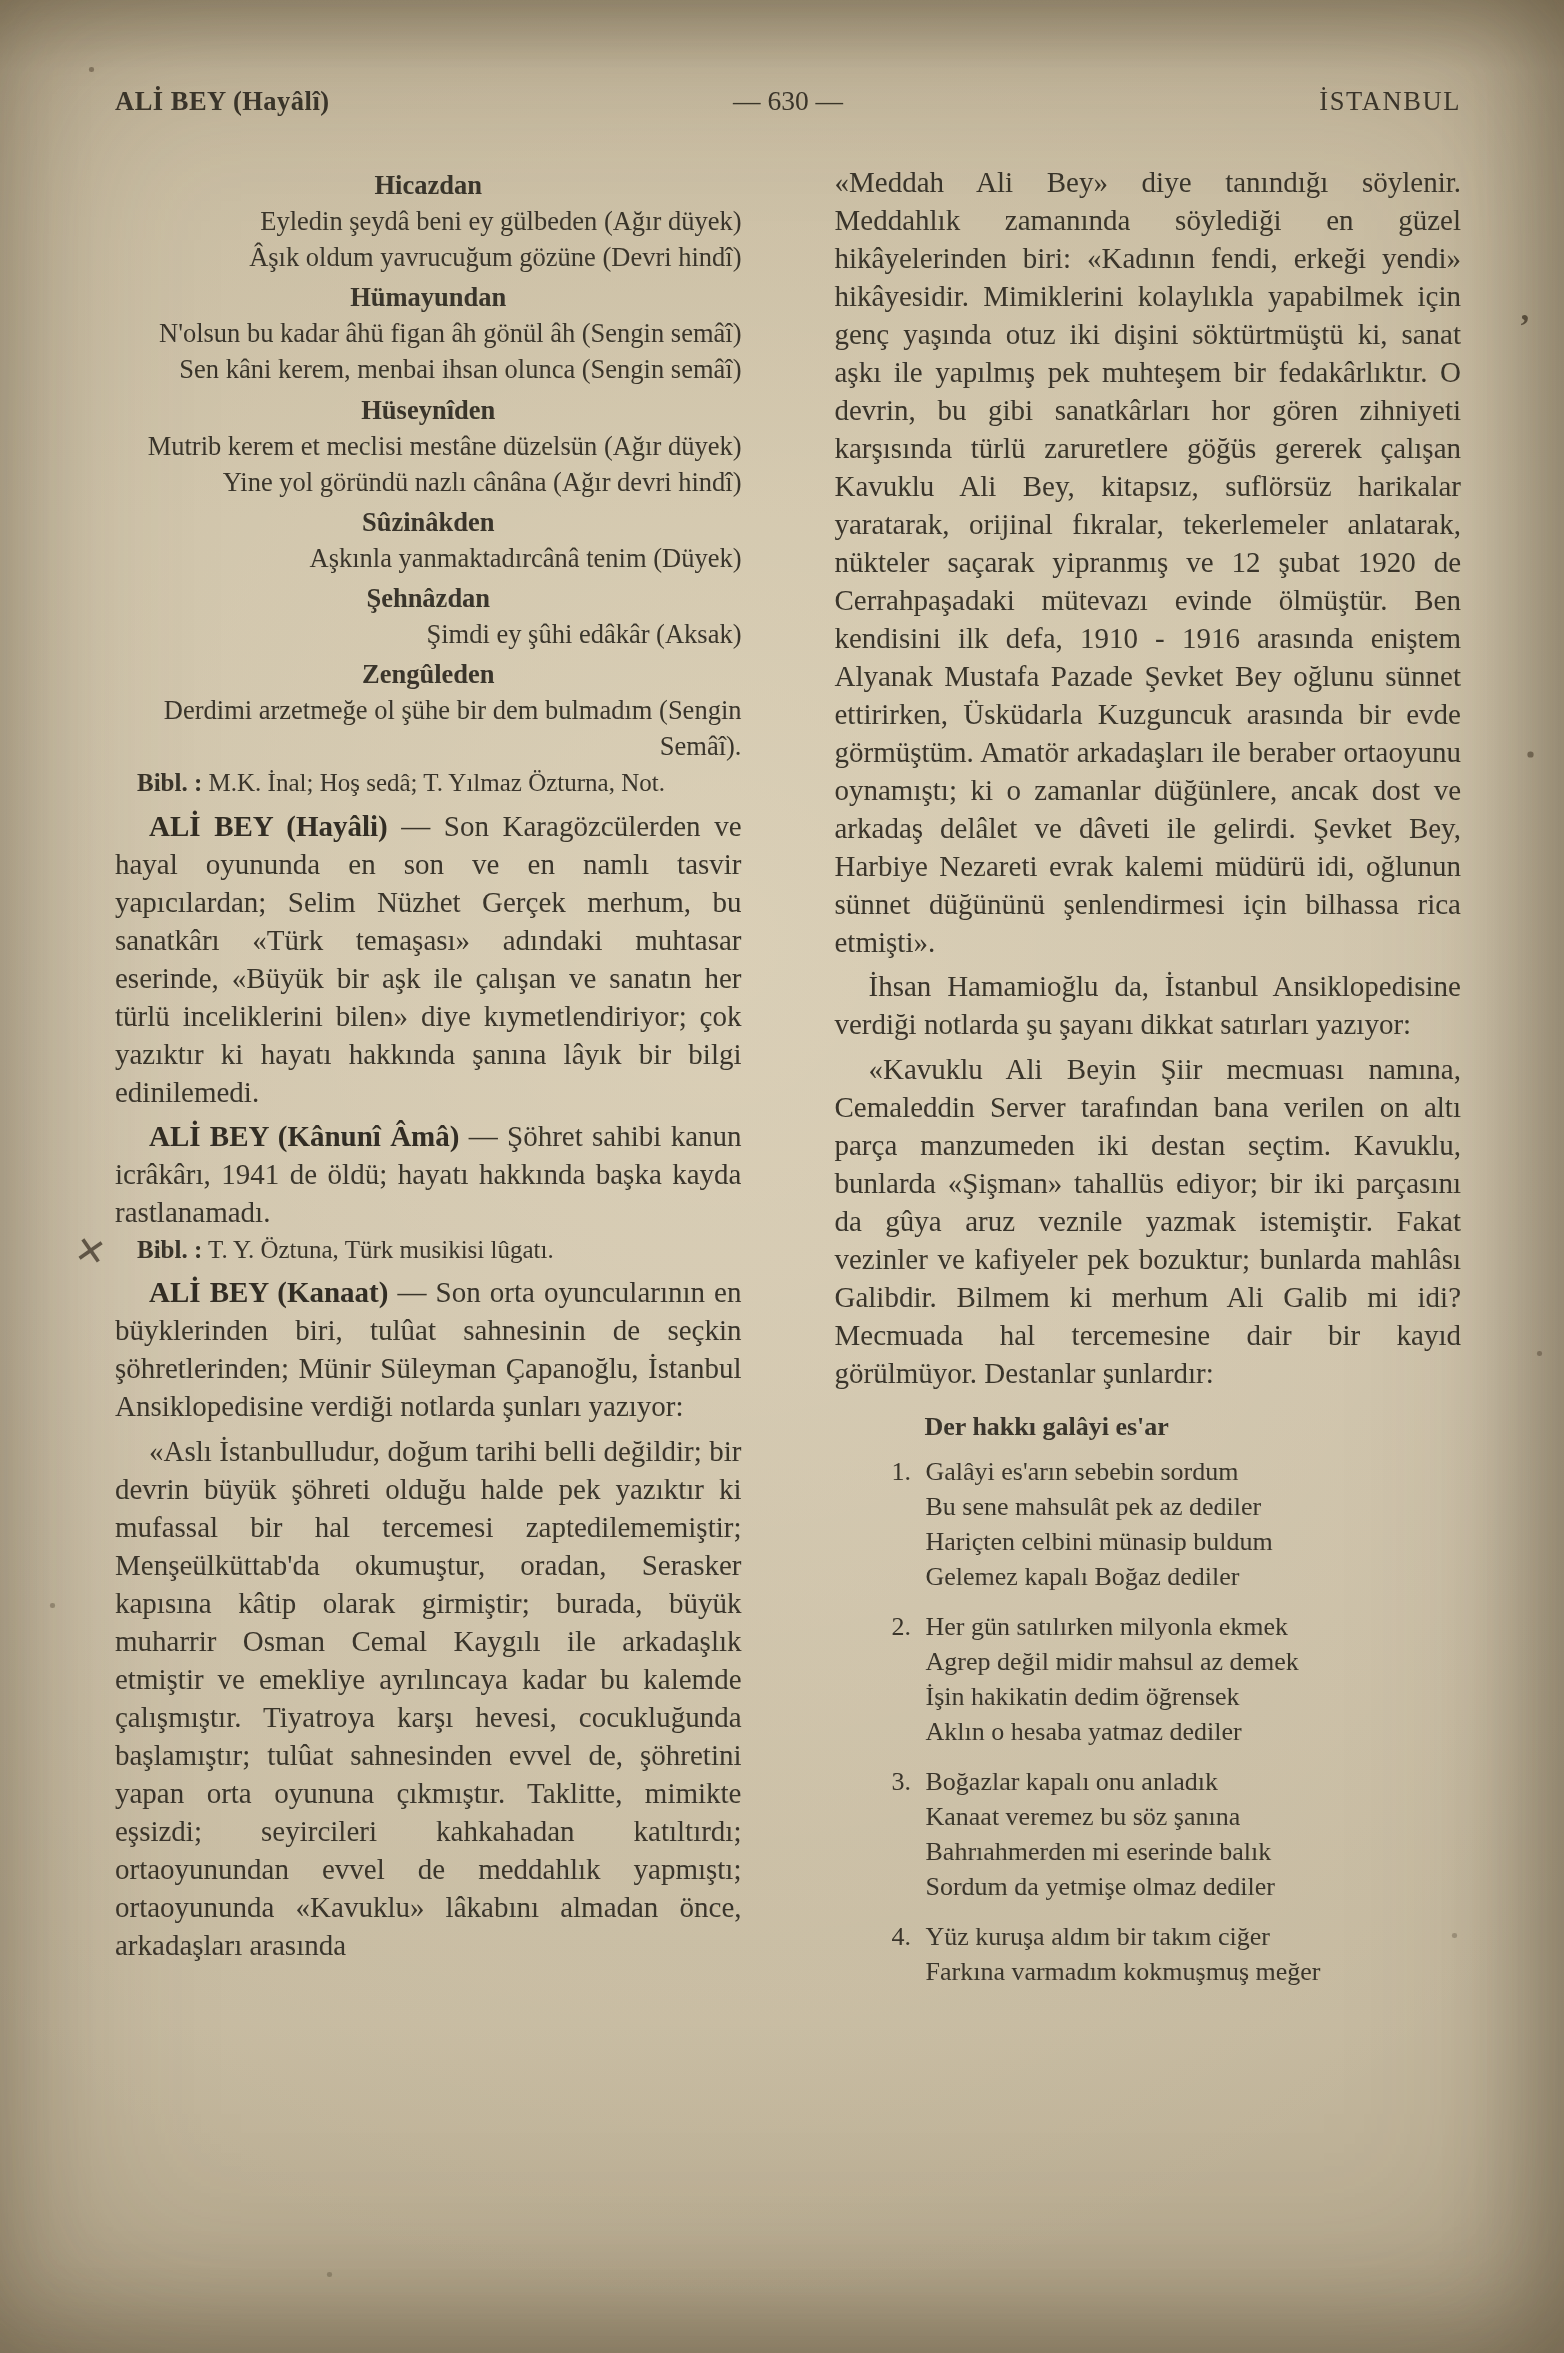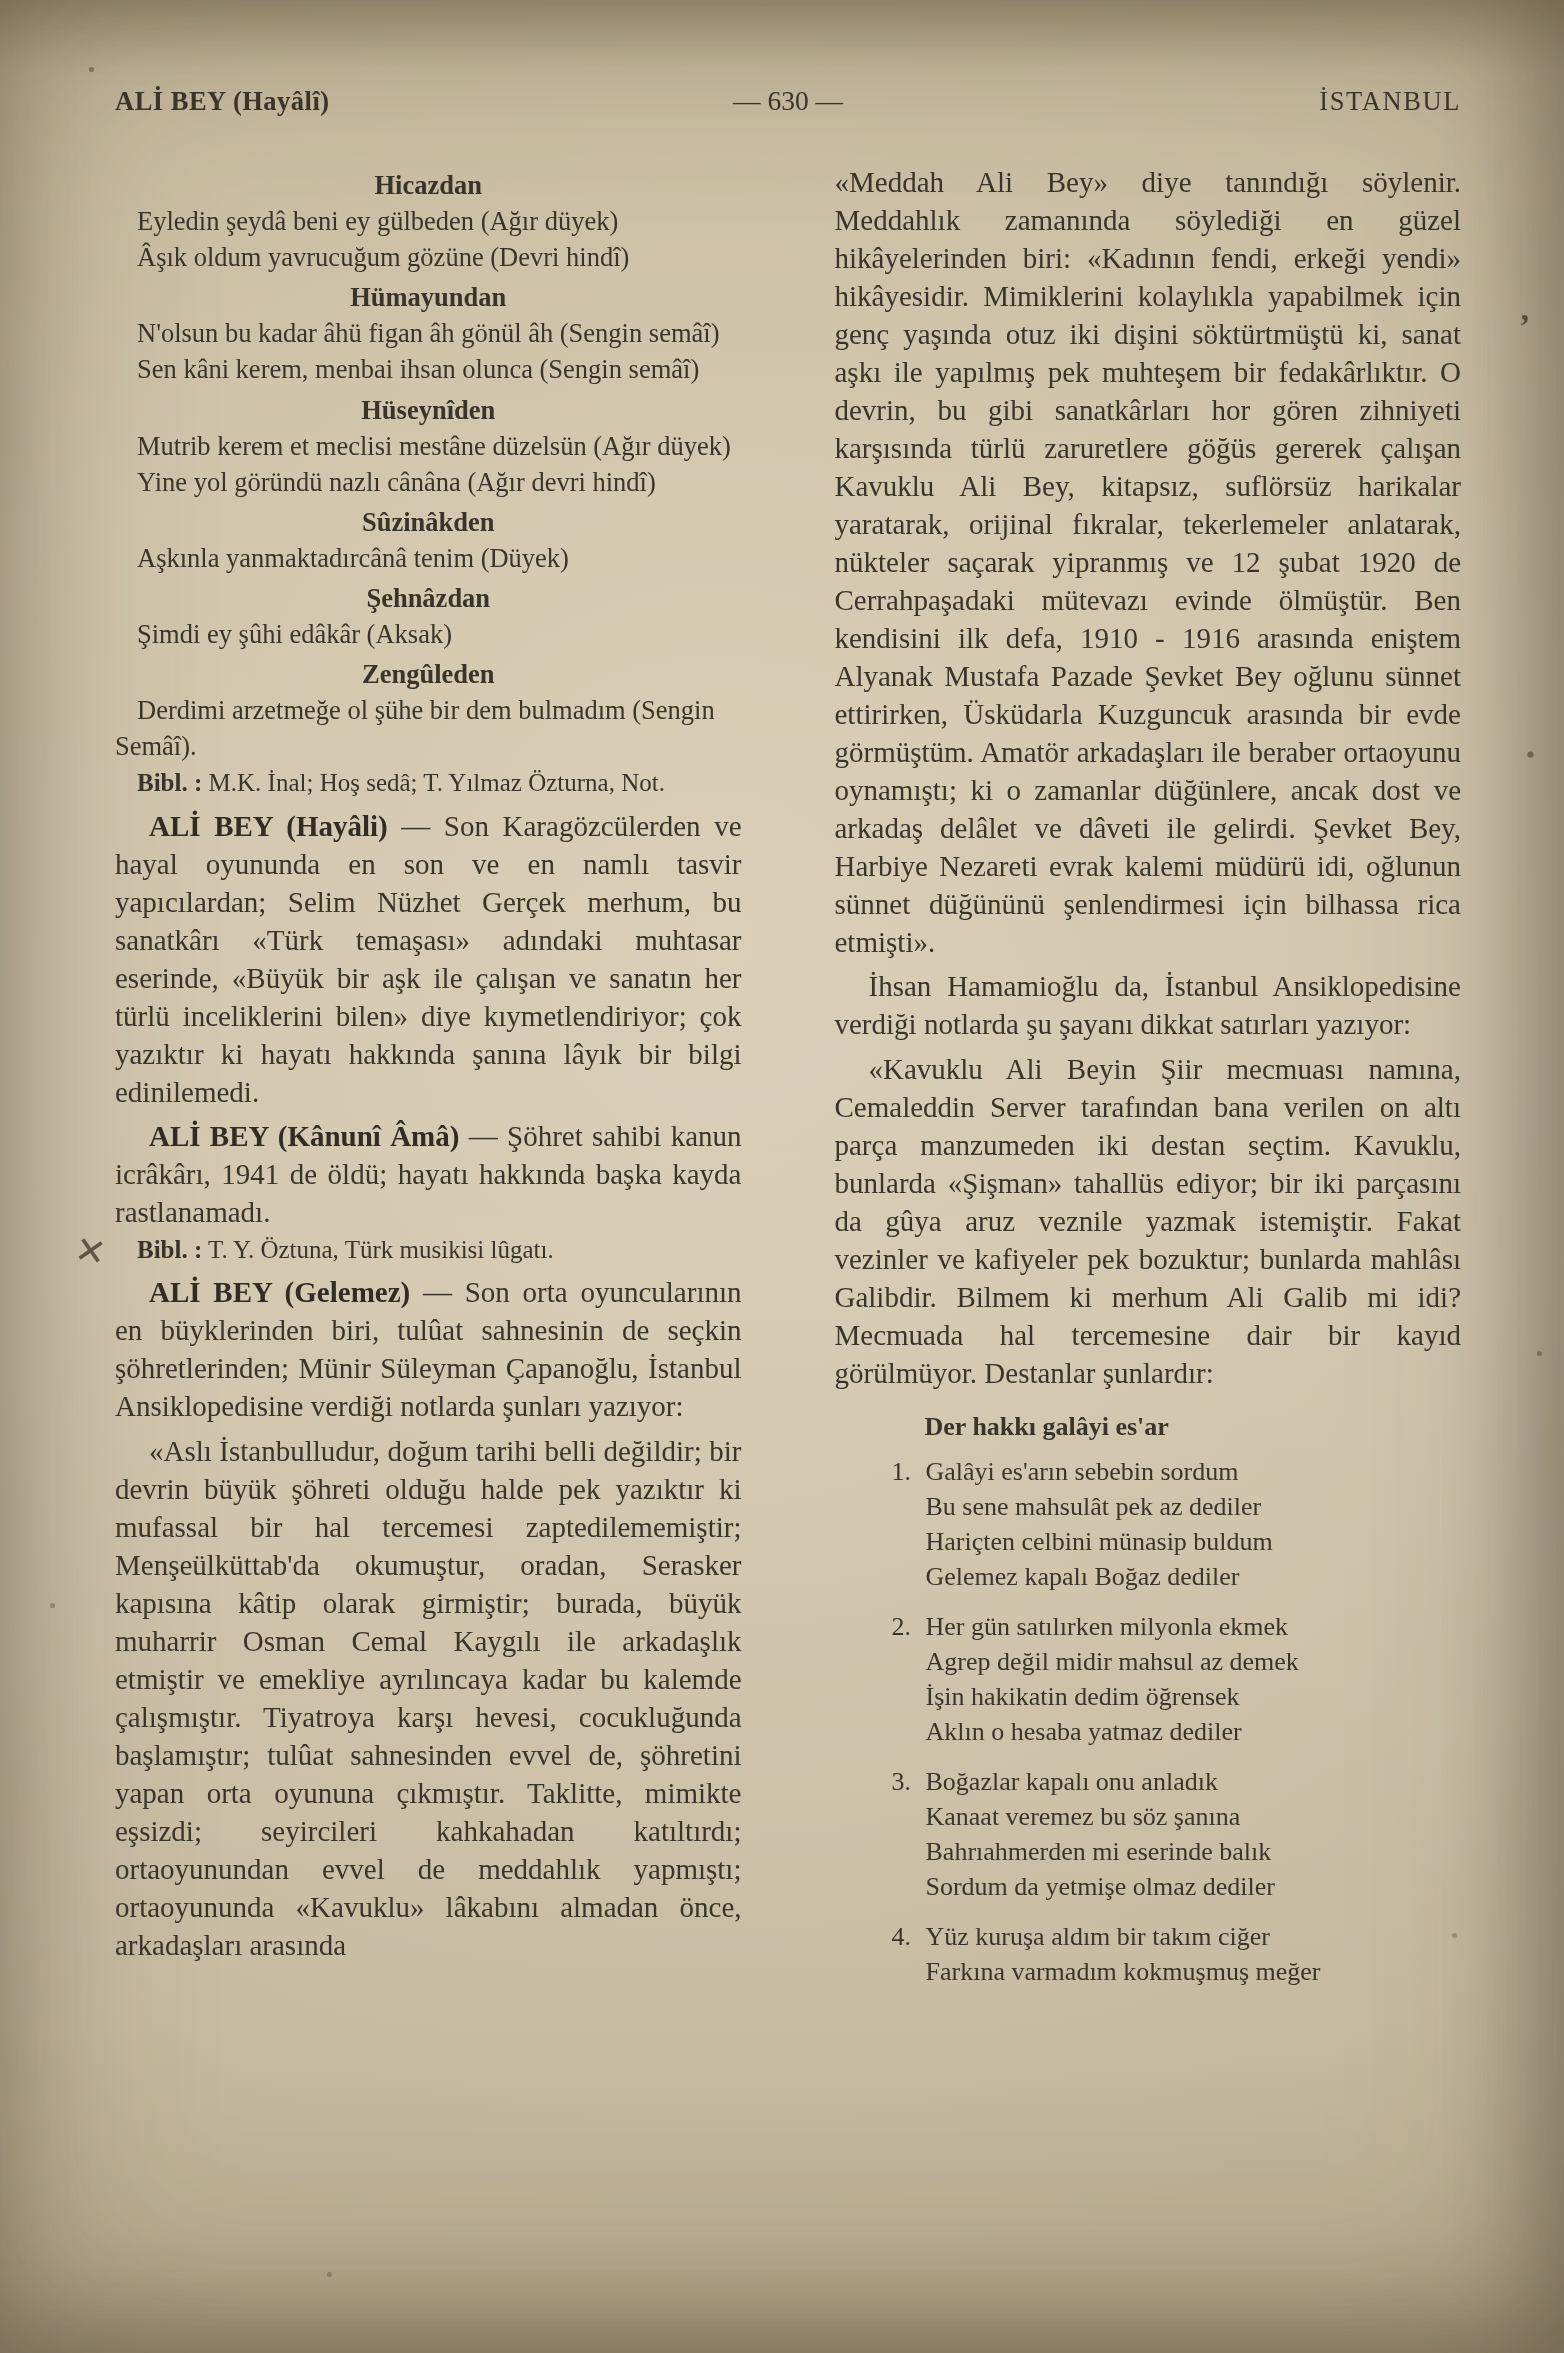--- a/index.html
+++ b/index.html
@@ -54,20 +54,21 @@
     font-size: 26.5px;
     line-height: 36px;
     font-weight: bold;
     text-align: center;
     margin-top: 4.2px;
   }
   .verse-line {
     font-size: 26.5px;
     line-height: 36px;
     text-indent: 22px;
+    text-align: right;
   }
 
   .bibl {
     font-size: 25px;
     line-height: 34px;
     text-indent: 22px;
     margin: 2.1px 0 3.2px 0;
   }
   .bold { font-weight: bold; }
 
@@ -199,21 +200,21 @@
       <span class="entry-title">ALİ BEY (Kânunî Âmâ)</span>
       <span>— Şöhret sahibi kanun icrâkârı, 1941 de öldü; hayatı hakkında başka kayda rastlanamadı.</span>
     </p>
 
     <p class="bibl">
       <span class="bold">Bibl. :</span>
       <span>T. Y. Öztuna, Türk musikisi lûgatı.</span>
     </p>
 
     <p class="para entry">
-      <span class="entry-title">ALİ BEY (Gelemez)</span>
+      <span class="entry-title">ALİ BEY (Kanaat)</span>
       <span>— Son orta oyuncularının en büyklerinden biri, tulûat sahnesinin de seçkin şöhretlerinden; Münir Süleyman Çapanoğlu, İstanbul Ansiklopedisine verdiği notlarda şunları yazıyor:</span>
     </p>
 
     <p class="para entry">«Aslı İstanbulludur, doğum tarihi belli değildir; bir devrin büyük şöhreti olduğu halde pek yazıktır ki mufassal bir hal tercemesi zaptedilememiştir; Menşeülküttab'da okumuştur, oradan, Serasker kapısına kâtip olarak girmiştir; burada, büyük muharrir Osman Cemal Kaygılı ile arkadaşlık etmiştir ve emekliye ayrılıncaya kadar bu kalemde çalışmıştır. Tiyatroya karşı hevesi, cocukluğunda başlamıştır; tulûat sahnesinden evvel de, şöhretini yapan orta oyununa çıkmıştır. Taklitte, mimikte eşsizdi; seyircileri kahkahadan katıltırdı; ortaoyunundan evvel de meddahlık yapmıştı; ortaoyununda «Kavuklu» lâkabını almadan önce, arkadaşları arasında</p>
 
   </section>
 
   <section class="column">
 
     <p class="para no-indent">«Meddah Ali Bey» diye tanındığı söylenir. Meddahlık zamanında söylediği en güzel hikâyelerinden biri: «Kadının fendi, erkeği yendi» hikâyesidir. Mimiklerini kolaylıkla yapabilmek için genç yaşında otuz iki dişini söktürtmüştü ki, sanat aşkı ile yapılmış pek muhteşem bir fedakârlıktır. O devrin, bu gibi sanatkârları hor gören zihniyeti karşısında türlü zaruretlere göğüs gererek çalışan Kavuklu Ali Bey, kitapsız, suflörsüz harikalar yaratarak, orijinal fıkralar, tekerlemeler anlatarak, nükteler saçarak yipranmış ve 12 şubat 1920 de Cerrahpaşadaki mütevazı evinde ölmüştür. Ben kendisini ilk defa, 1910 - 1916 arasında eniştem Alyanak Mustafa Pazade Şevket Bey oğlunu sünnet ettirirken, Üsküdarla Kuzguncuk arasında bir evde görmüştüm. Amatör arkadaşları ile beraber ortaoyunu oynamıştı; ki o zamanlar düğünlere, ancak dost ve arkadaş delâlet ve dâveti ile gelirdi. Şevket Bey, Harbiye Nezareti evrak kalemi müdürü idi, oğlunun sünnet düğününü şenlendirmesi için bilhassa rica etmişti».</p>

